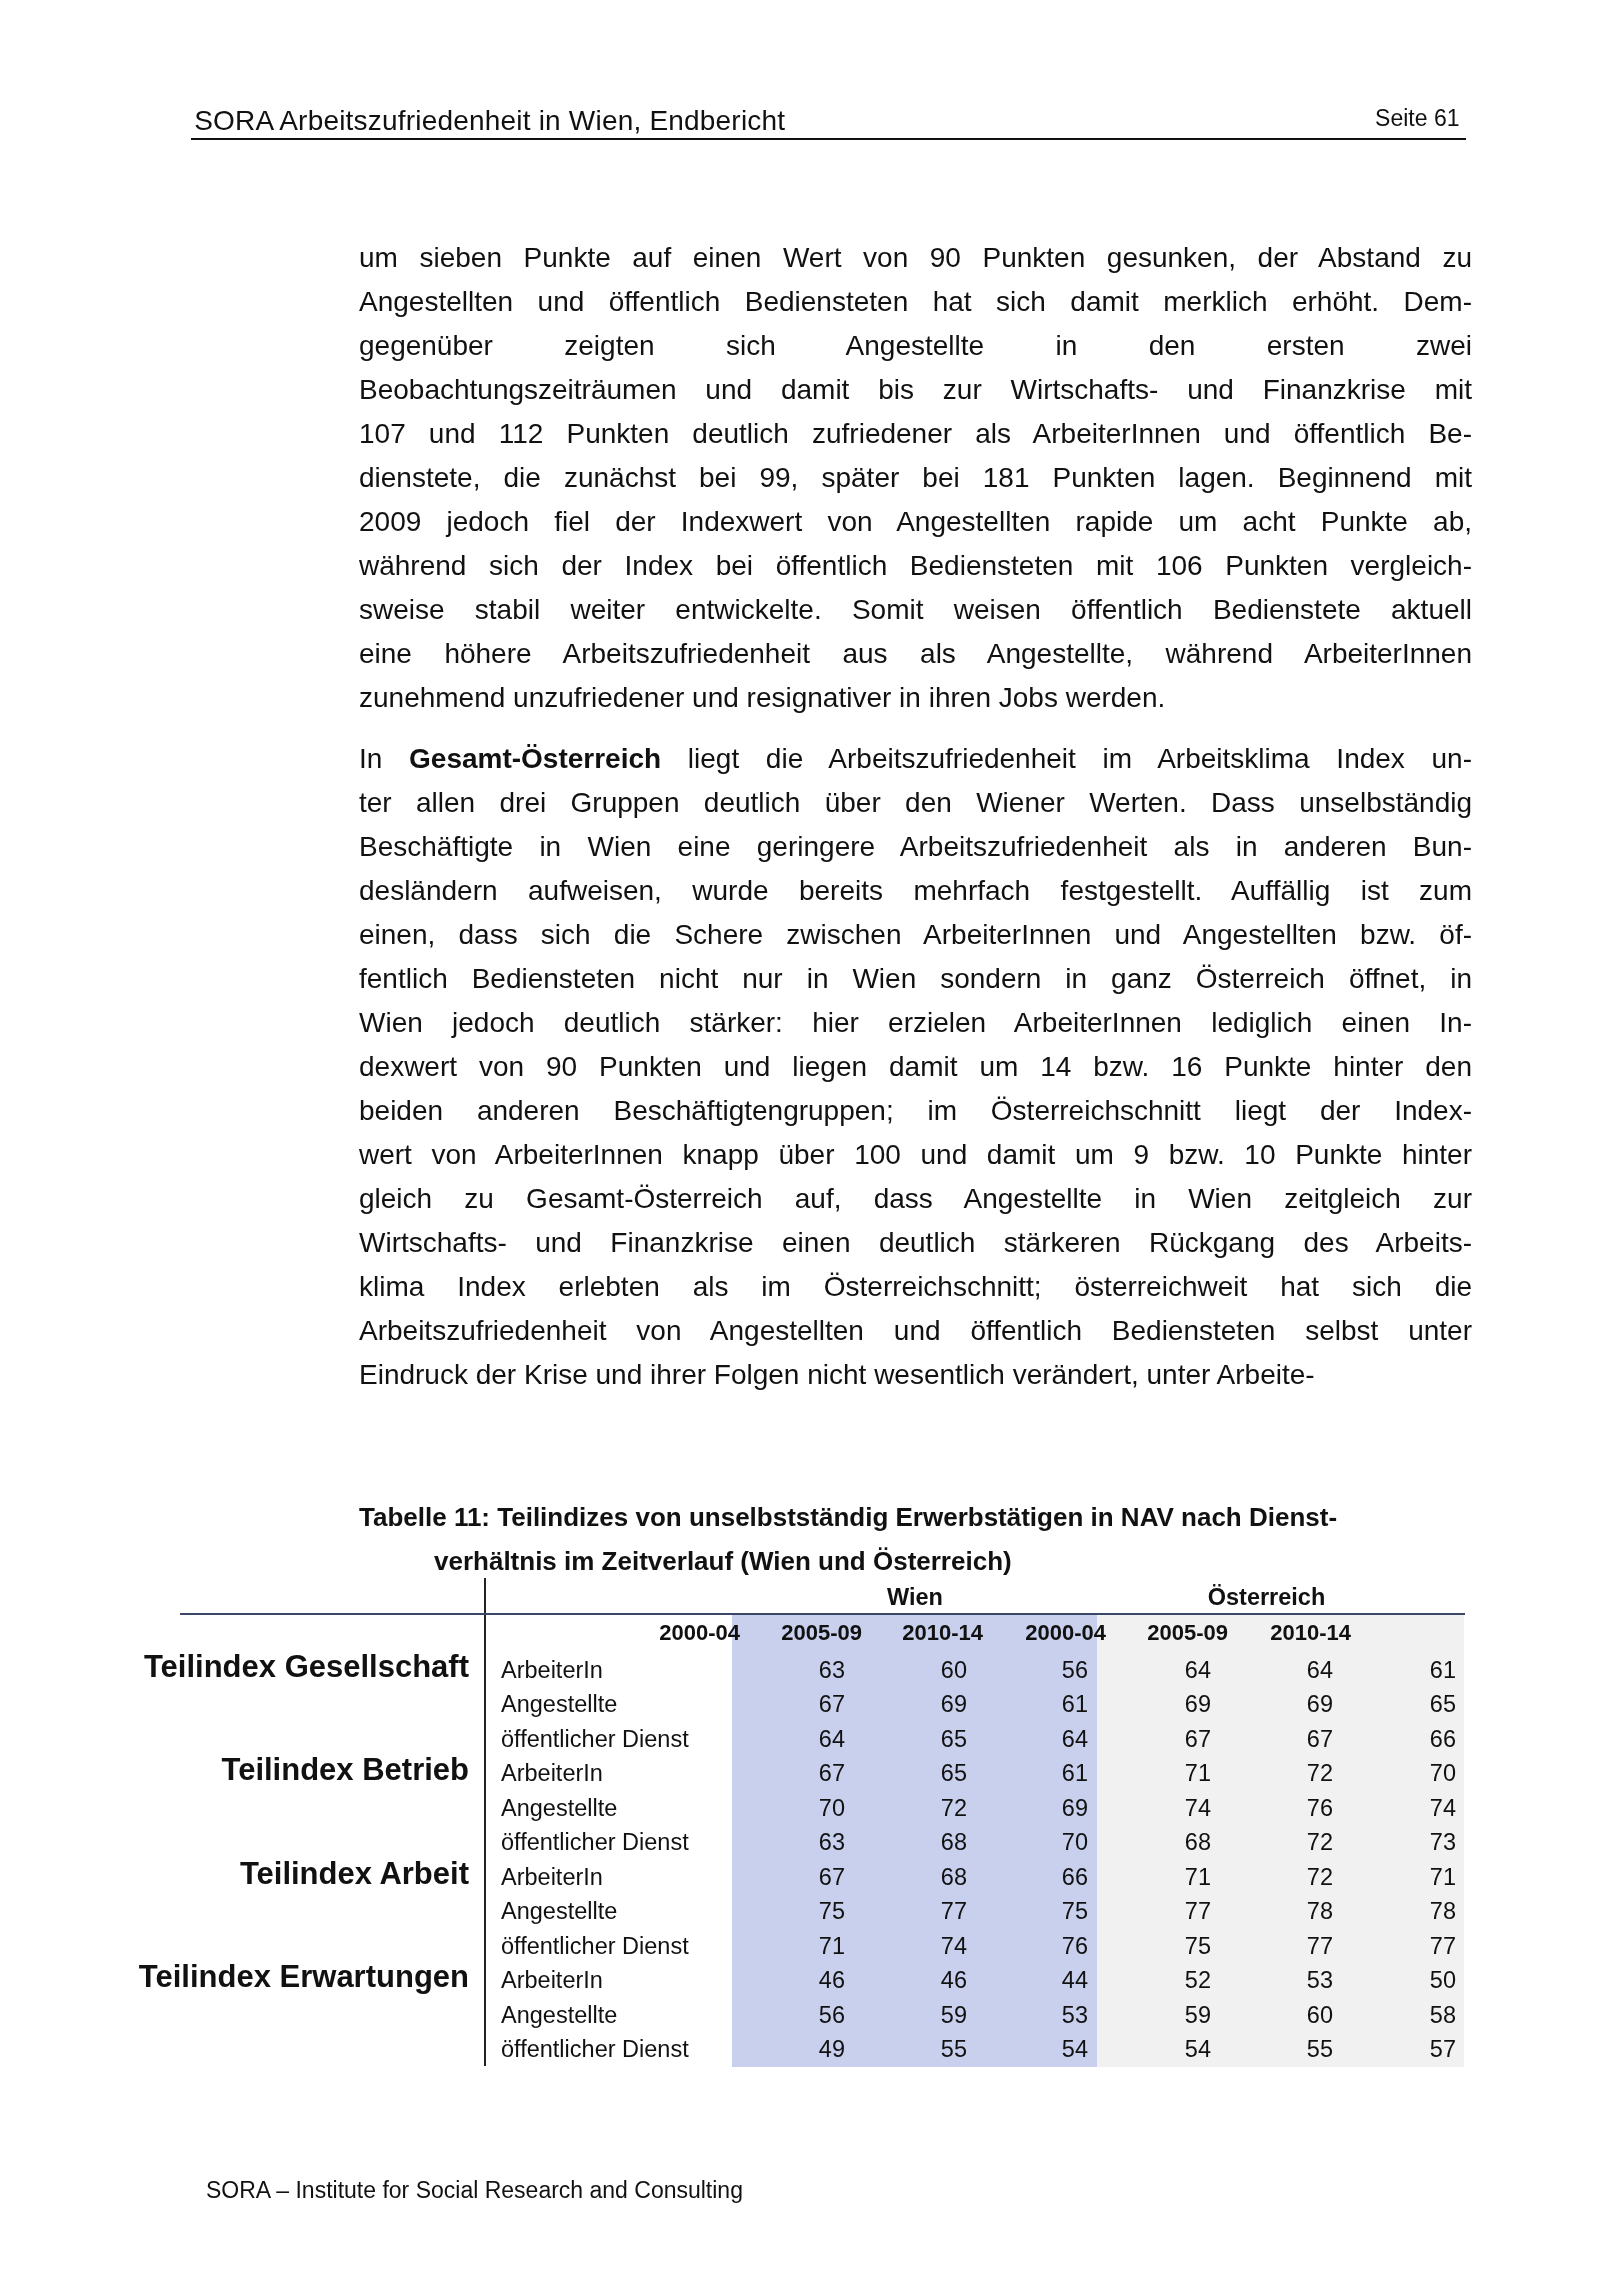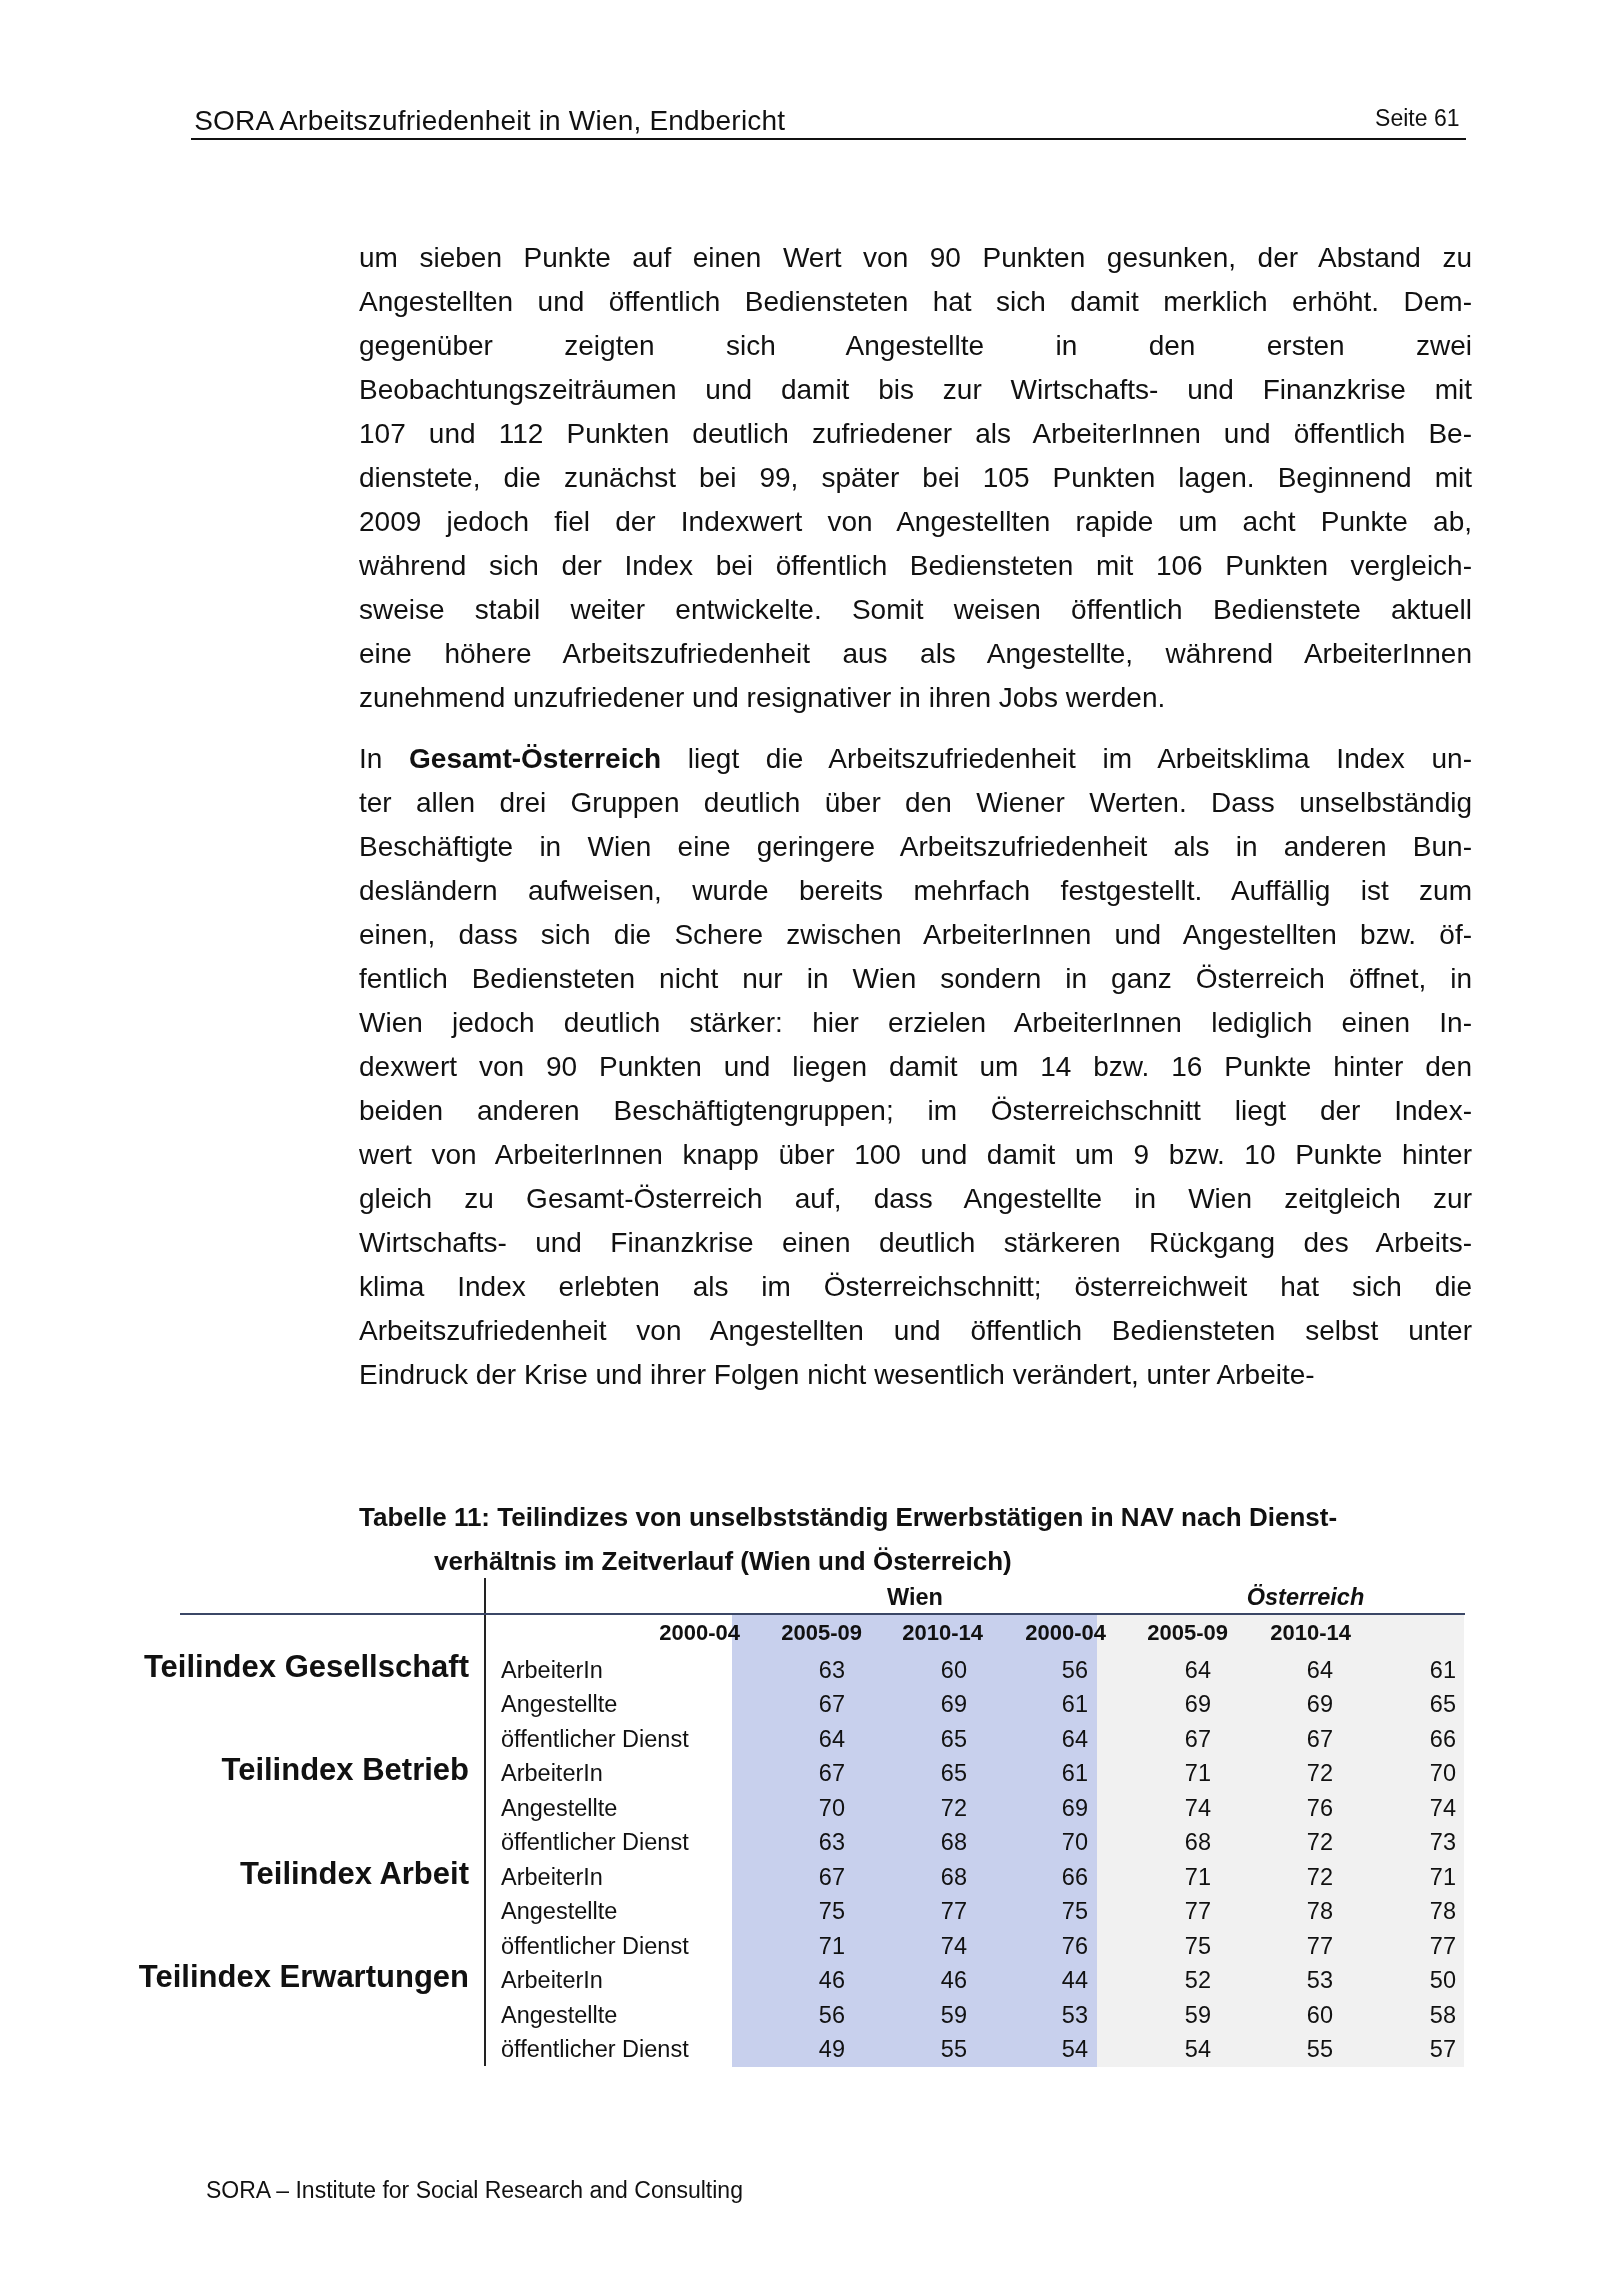--- a/index.html
+++ b/index.html
@@ -24,21 +24,21 @@
   .caption .cap-l2 { display: block; padding-left: 75px; white-space: nowrap; }
 
   .tbl { position: absolute; left: 0; top: 0; width: 1622px; height: 2295px; pointer-events: none; }
   .tbl > * { pointer-events: auto; }
   .vline { position: absolute; left: 484px; top: 1578px; width: 1.6px; height: 488px; background: #222; }
   .sep { position: absolute; left: 180px; top: 1613px; width: 1285px; height: 2.4px; background: #3b4766; }
   .shade-wien { position: absolute; left: 732px; top: 1615px; width: 366px; height: 452px; background: #c8d0ed; }
   .shade-at { position: absolute; left: 1097px; top: 1615px; width: 367px; height: 452px; background: #f1f1f1; }
   .region { position: absolute; top: 1584px; font-size: 23.5px; font-weight: bold; text-align: center; }
   #region-wien { left: 732px; width: 366px; }
-  #region-at { left: 1122px; width: 367px; font-style: italic; }
+  #region-at { left: 1083px; width: 367px; }
   .period { position: absolute; top: 1617px; height: 32px; width: 122px; font-size: 22px; font-weight: bold;
             text-align: right; line-height: 32px; }
   .rows { position: absolute; left: 0; top: 1655px; width: 1622px; }
   .row { position: absolute; left: 0; width: 1622px; height: 35px; }
   .row .group { position: absolute; right: 1153px; top: -6.5px; font-size: 31px; font-weight: bold; white-space: nowrap; }
   .row .sub { position: absolute; left: 501px; top: 1.6px; font-size: 23.5px; white-space: nowrap; }
   .row .val { position: absolute; top: 1.6px; width: 97px; font-size: 23.5px; text-align: right; }
 
   .footer { position: absolute; left: 206px; top: 2177px; font-size: 23px; }
 </style>
@@ -50,21 +50,21 @@
   <span class="header-page">Seite 61</span>
   <div class="header-rule"></div>
 </div>
 
 <div class="body-text" id="para1">
   <span class="ln">um sieben Punkte auf einen Wert von 90 Punkten gesunken, der Abstand zu</span>
   <span class="ln">Angestellten und öffentlich Bediensteten hat sich damit merklich erhöht. Dem-</span>
   <span class="ln">gegenüber zeigten sich Angestellte in den ersten zwei</span>
   <span class="ln">Beobachtungszeiträumen und damit bis zur Wirtschafts- und Finanzkrise mit</span>
   <span class="ln">107 und 112 Punkten deutlich zufriedener als ArbeiterInnen und öffentlich Be-</span>
-  <span class="ln">dienstete, die zunächst bei 99, später bei 105 Punkten lagen. Beginnend mit</span>
+  <span class="ln">dienstete, die zunächst bei 99, später bei 181 Punkten lagen. Beginnend mit</span>
   <span class="ln">2009 jedoch fiel der Indexwert von Angestellten rapide um acht Punkte ab,</span>
   <span class="ln">während sich der Index bei öffentlich Bediensteten mit 106 Punkten vergleich-</span>
   <span class="ln">sweise stabil weiter entwickelte. Somit weisen öffentlich Bedienstete aktuell</span>
   <span class="ln">eine höhere Arbeitszufriedenheit aus als Angestellte, während ArbeiterInnen</span>
   <span class="ln last">zunehmend unzufriedener und resignativer in ihren Jobs werden.</span>
 </div>
 
 <div class="body-text" id="para2">
   <span class="ln"><span>In </span><b>Gesamt-Österreich</b><span> liegt die Arbeitszufriedenheit im Arbeitsklima Index un-</span></span>
   <span class="ln">ter allen drei Gruppen deutlich über den Wiener Werten. Dass unselbständig</span>

